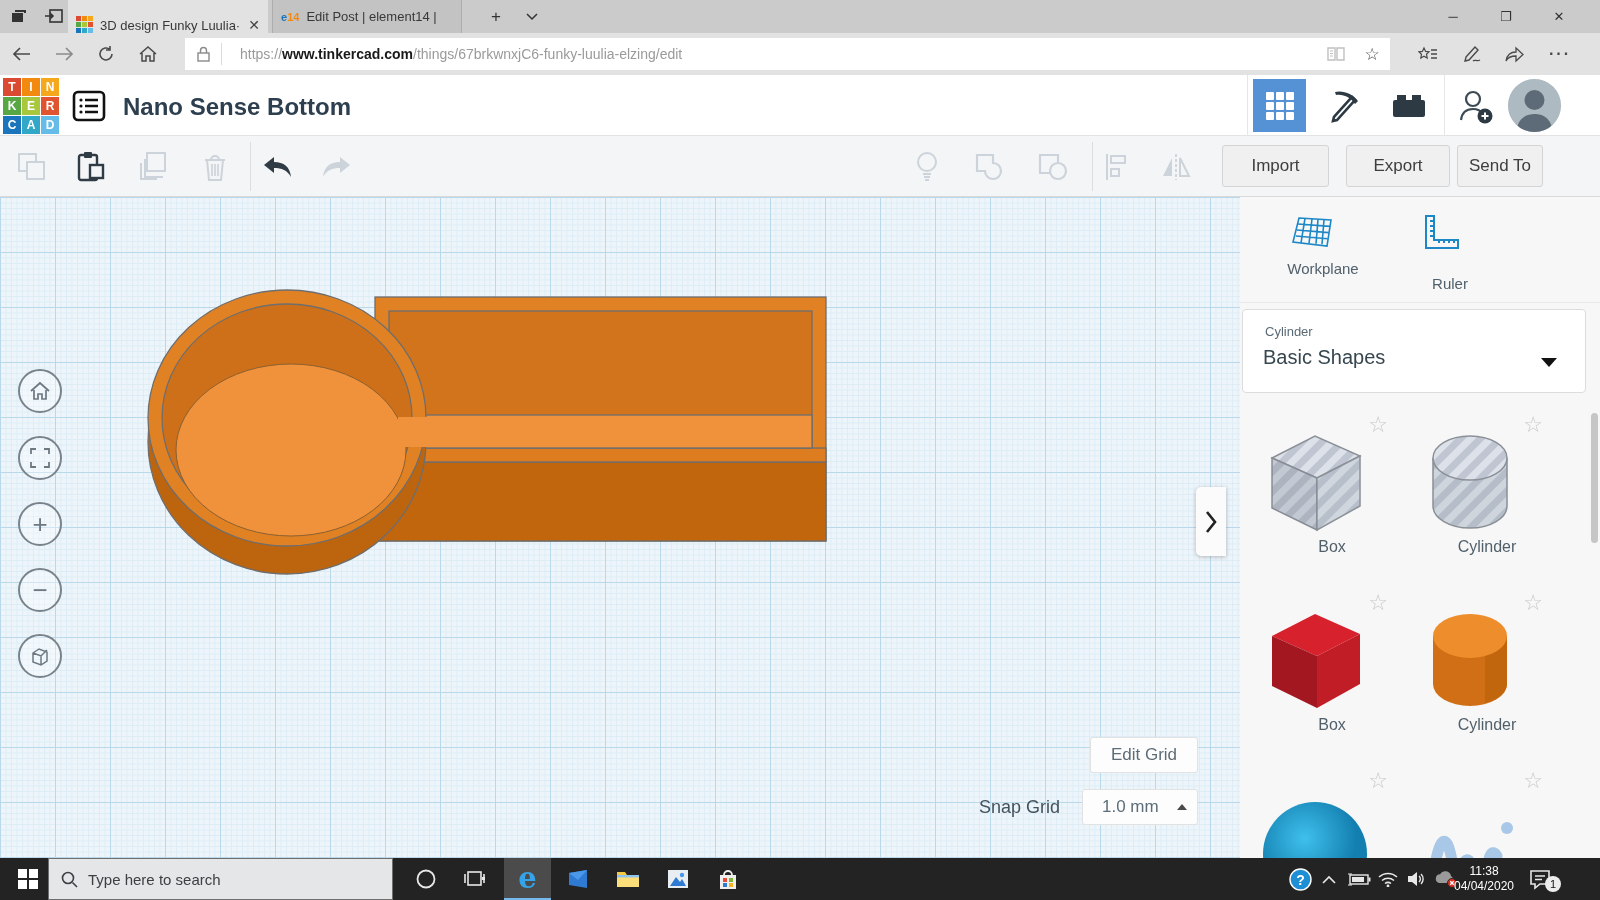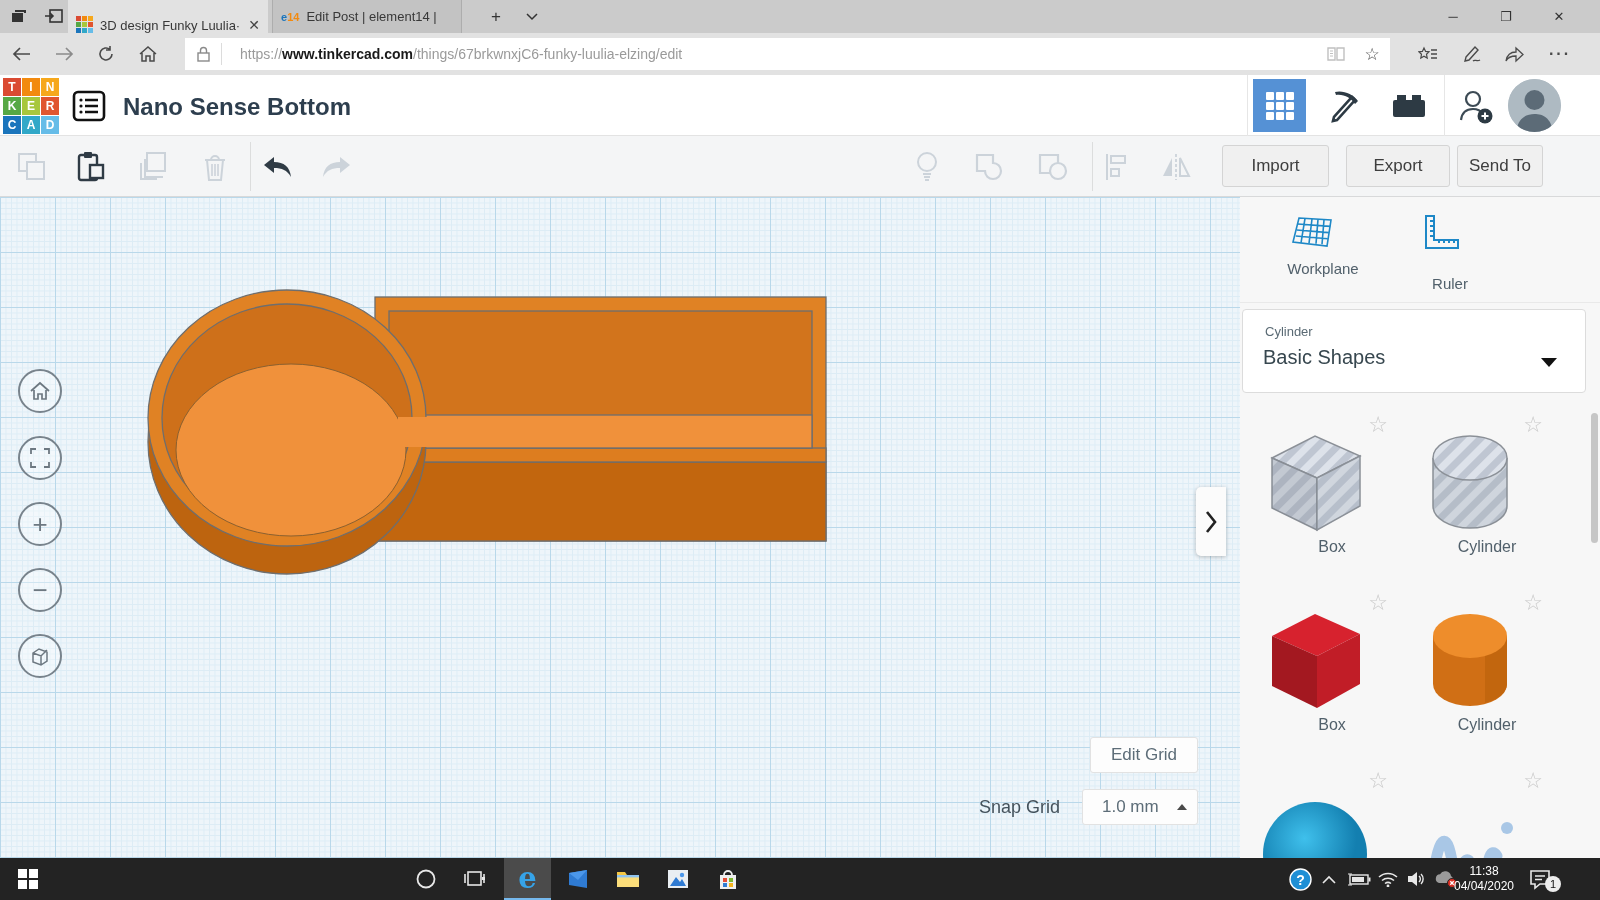--- a/index.html
+++ b/index.html
@@ -522,20 +522,27 @@
     <div class="tbicon" style="left:8px;width:40px;">
       <svg width="20" height="20" viewBox="0 0 20 20">
           <g fill="#fff">
             <rect x="0" y="0" width="9" height="9"></rect>
             <rect x="11" y="0" width="9" height="9"></rect>
             <rect x="0" y="11" width="9" height="9"></rect>
             <rect x="11" y="11" width="9" height="9"></rect>
           </g>
         </svg>
     </div>
+    <div id="tsearch">
+      <svg style="margin-left:12px;" width="17" height="17" viewBox="0 0 17 17">
+          <circle cx="7" cy="7" r="5.5" fill="none" stroke="#3c4043" stroke-width="1.6"></circle>
+          <path d="M11.5 11.5 L16 16" stroke="#3c4043" stroke-width="1.6"></path>
+        </svg>
+      <span>Type here to search</span>
+    </div>
     <div class="tbicon" style="left:406px;width:40px;">
       <svg width="22" height="22" viewBox="0 0 22 22">
           <circle cx="11" cy="11" r="8.5" fill="none" stroke="#e8e8e8" stroke-width="1.8"></circle>
         </svg>
     </div>
     <div class="tbicon" style="left:455px;width:40px;">
       <svg width="22" height="18" viewBox="0 0 22 18">
           <rect x="4" y="2" width="13" height="13" fill="none" stroke="#e8e8e8" stroke-width="1.6"></rect>
           <path d="M1 4 v9 M20 4 v9" stroke="#e8e8e8" stroke-width="1.6"></path>
           <rect x="18" y="7" width="3" height="3" fill="#e8e8e8"></rect>

